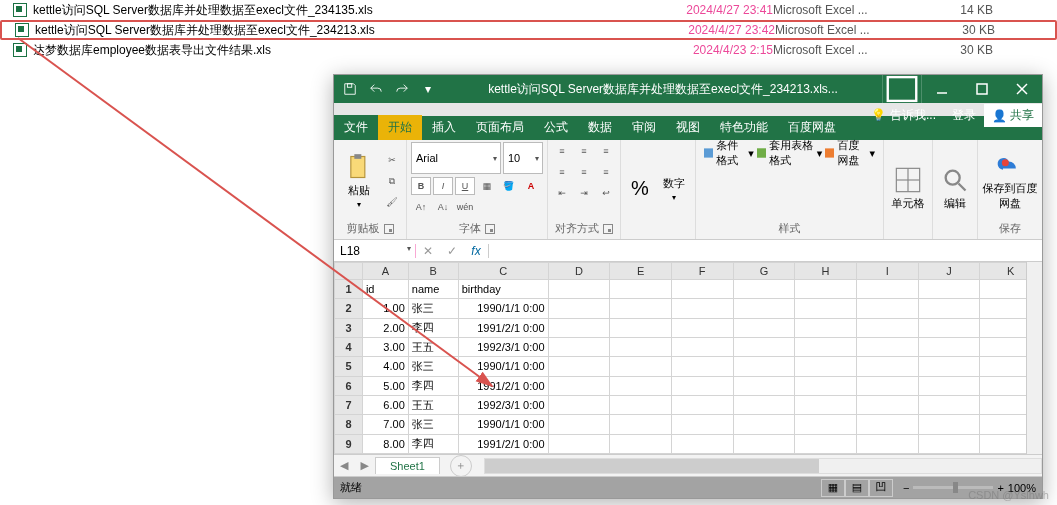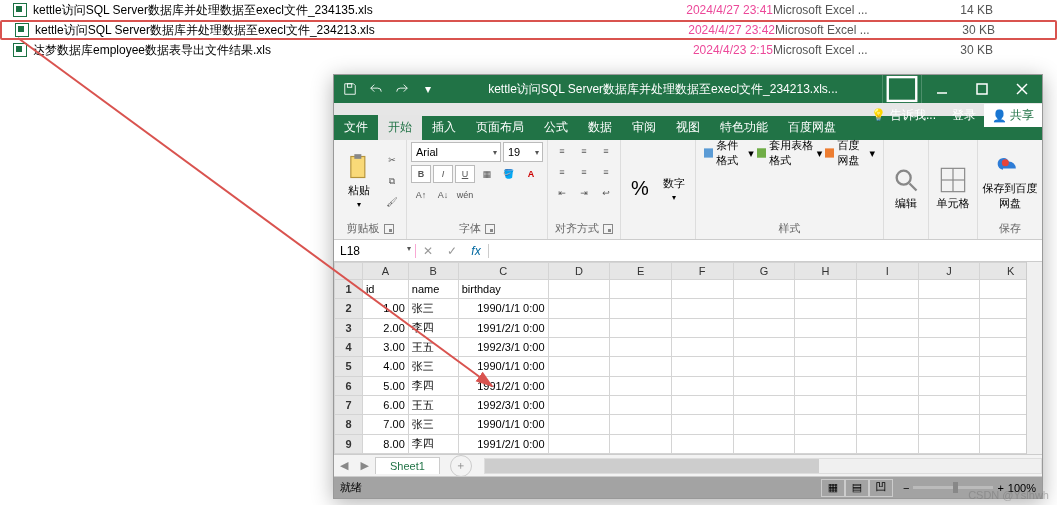--- a/index.html
+++ b/index.html
@@ -30,40 +30,40 @@
 .titlebar .title { flex: 1; text-align: center; padding: 0 4px; white-space: nowrap; overflow: hidden; text-overflow: ellipsis; }
 .winbtns { display: flex; }
 .winbtns div { width: 40px; height: 28px; display: flex; align-items: center; justify-content: center; }
 .winbtns svg { width: 12px; height: 12px; fill: none; stroke: #fff; stroke-width: 1.5; }
 .ribbon-display { width: 40px; height: 28px; display: flex; align-items: center; justify-content: center; border-left: 1px solid rgba(255,255,255,0.2); border-right: 1px solid rgba(255,255,255,0.2); }
 
 
 .tabs { background: #217346; height: 24px; display: flex; align-items: flex-end; font-size: 12px; margin-top: 13px; }
 .tabs .tab { padding: 4px 10px; color: #fff; }
 .tabs .tab.file { background: #217346; }
-.tabs .tab.active { background: #e5e5e5; color: #217346; }
+.tabs .tab.active { background: #eab308; color: #217346; }
 .tabs .spacer { flex: 1; }
 .tabs .right { display: flex; align-items: center; padding-right: 0; color: #fff; gap: 0; }
 .tabs .right .ritem { padding: 16px 8px; }
 .share-btn { background: #fff; color: #217346; padding: 3px 8px; display: flex; align-items: center; gap: 3px; }
 
 
 .ribbon { background: #f3f3f3; height: 100px; display: flex; border-bottom: 1px solid #ccc; font-size: 11px; }
 .rgroup { border-right: 1px solid #ddd; display: flex; flex-direction: column; padding: 2px 4px; }
 .rgroup-body { flex: 1; display: flex; align-items: center; gap: 2px; }
 .rgroup-label { text-align: center; color: #666; padding: 1px 0; display: flex; justify-content: center; align-items: center; gap: 4px; }
 .launcher { width: 10px; height: 10px; border: 1px solid #888; position: relative; }
 .launcher::after { content: ""; position: absolute; right: 1px; bottom: 1px; border-right: 3px solid #888; border-bottom: 3px solid #888; width: 0; height: 0; }
 .big-btn { width: 42px; height: 72px; display: flex; flex-direction: column; align-items: center; justify-content: center; gap: 2px; }
 .big-btn .ico { width: 28px; height: 28px; }
 .mini-col { display: flex; flex-direction: column; gap: 3px; }
 .mini { width: 20px; height: 18px; border: 1px solid #bbb; background: #fff; display: flex; align-items: center; justify-content: center; font-size: 9px; color: #555; }
 .mini.ni { border: none; background: transparent; }
 .font-row { display: flex; gap: 2px; align-items: center; }
-.font-sel { border: 1px solid #bbb; background: #fff; height: 20px; font-size: 11px; padding: 0 16px 0 4px; display: flex; align-items: center; position: relative; }
+.font-sel { border: 1px solid #bbb; background: #fff; height: 32px; font-size: 11px; padding: 0 16px 0 4px; display: flex; align-items: center; position: relative; }
 .font-sel::after { content: "▾"; position: absolute; right: 3px; font-size: 8px; color: #555; }
 .style-item { display: flex; align-items: center; gap: 3px; height: 18px; font-size: 11px; }
 .style-ico { width: 14px; height: 14px; }
 
 
 .formula-bar { height: 22px; background: #fff; border-bottom: 1px solid #ccc; display: flex; align-items: center; font-size: 12px; }
 .namebox { width: 82px; border-right: 1px solid #f9a8d4; padding: 0 16px 0 6px; position: relative; }
 .namebox::after { content: "▾"; position: absolute; right: 4px; font-size: 8px; color: #555; }
 .fx-btns { display: flex; gap: 0; border-right: 1px solid #ccc; }
 .fx-btn { width: 24px; text-align: center; color: #999; }
@@ -228,21 +228,21 @@
       <div class="rgroup-label">
           <span>剪贴板</span>
           <span class="launcher"></span>
         </div>
     </div>
 
     <div class="rgroup">
       <div class="rgroup-body" style="flex-direction:column;align-items:flex-start;gap:3px">
         <div class="font-row">
           <div class="font-sel" style="width:90px">Arial</div>
-          <div class="font-sel" style="width:40px">19</div>
+          <div class="font-sel" style="width:40px">10</div>
         </div>
         <div class="font-row">
           <div class="mini">
               <b>B</b>
             </div>
           <div class="mini">
               <i>I</i>
             </div>
           <div class="mini">
               <u>U</u>
@@ -314,40 +314,40 @@
               <rect width="14" height="14" fill="#ed7d31"></rect>
             </svg><span>百度网盘</span> ▾</div>
       </div>
       <div class="rgroup-label">
           <span>样式</span>
         </div>
     </div>
 
     <div class="rgroup">
       <div class="rgroup-body">
-          <div class="big-btn" style="width:36px">
-            <svg class="ico" viewBox="0 0 24 24">
-              <circle cx="10" cy="10" r="6" fill="none" stroke="#888" stroke-width="2"></circle>
-              <line x1="15" y1="15" x2="21" y2="21" stroke="#888" stroke-width="2"></line>
-            </svg>
-            <span>编辑</span>
-          </div>
-        </div>
-      <div class="rgroup-label"></div>
-    </div>
-
-    <div class="rgroup">
-      <div class="rgroup-body">
           <div class="big-btn" style="width:40px">
             <svg class="ico" viewBox="0 0 24 24">
               <rect x="2" y="2" width="20" height="20" fill="none" stroke="#888"></rect>
               <line x1="2" y1="12" x2="22" y2="12" stroke="#888"></line>
               <line x1="12" y1="2" x2="12" y2="22" stroke="#888"></line>
             </svg>
             <span>单元格</span>
+          </div>
+        </div>
+      <div class="rgroup-label"></div>
+    </div>
+
+    <div class="rgroup">
+      <div class="rgroup-body">
+          <div class="big-btn" style="width:36px">
+            <svg class="ico" viewBox="0 0 24 24">
+              <circle cx="10" cy="10" r="6" fill="none" stroke="#888" stroke-width="2"></circle>
+              <line x1="15" y1="15" x2="21" y2="21" stroke="#888" stroke-width="2"></line>
+            </svg>
+            <span>编辑</span>
           </div>
         </div>
       <div class="rgroup-label"></div>
     </div>
 
     <div class="rgroup" style="border-right:none">
       <div class="rgroup-body">
           <div class="big-btn" style="width:56px">
             <svg class="ico" viewBox="0 0 24 24">
               <path d="M6 16a5 5 0 115-7 6 6 0 016 6H6z" fill="#2e7cd6"></path>

